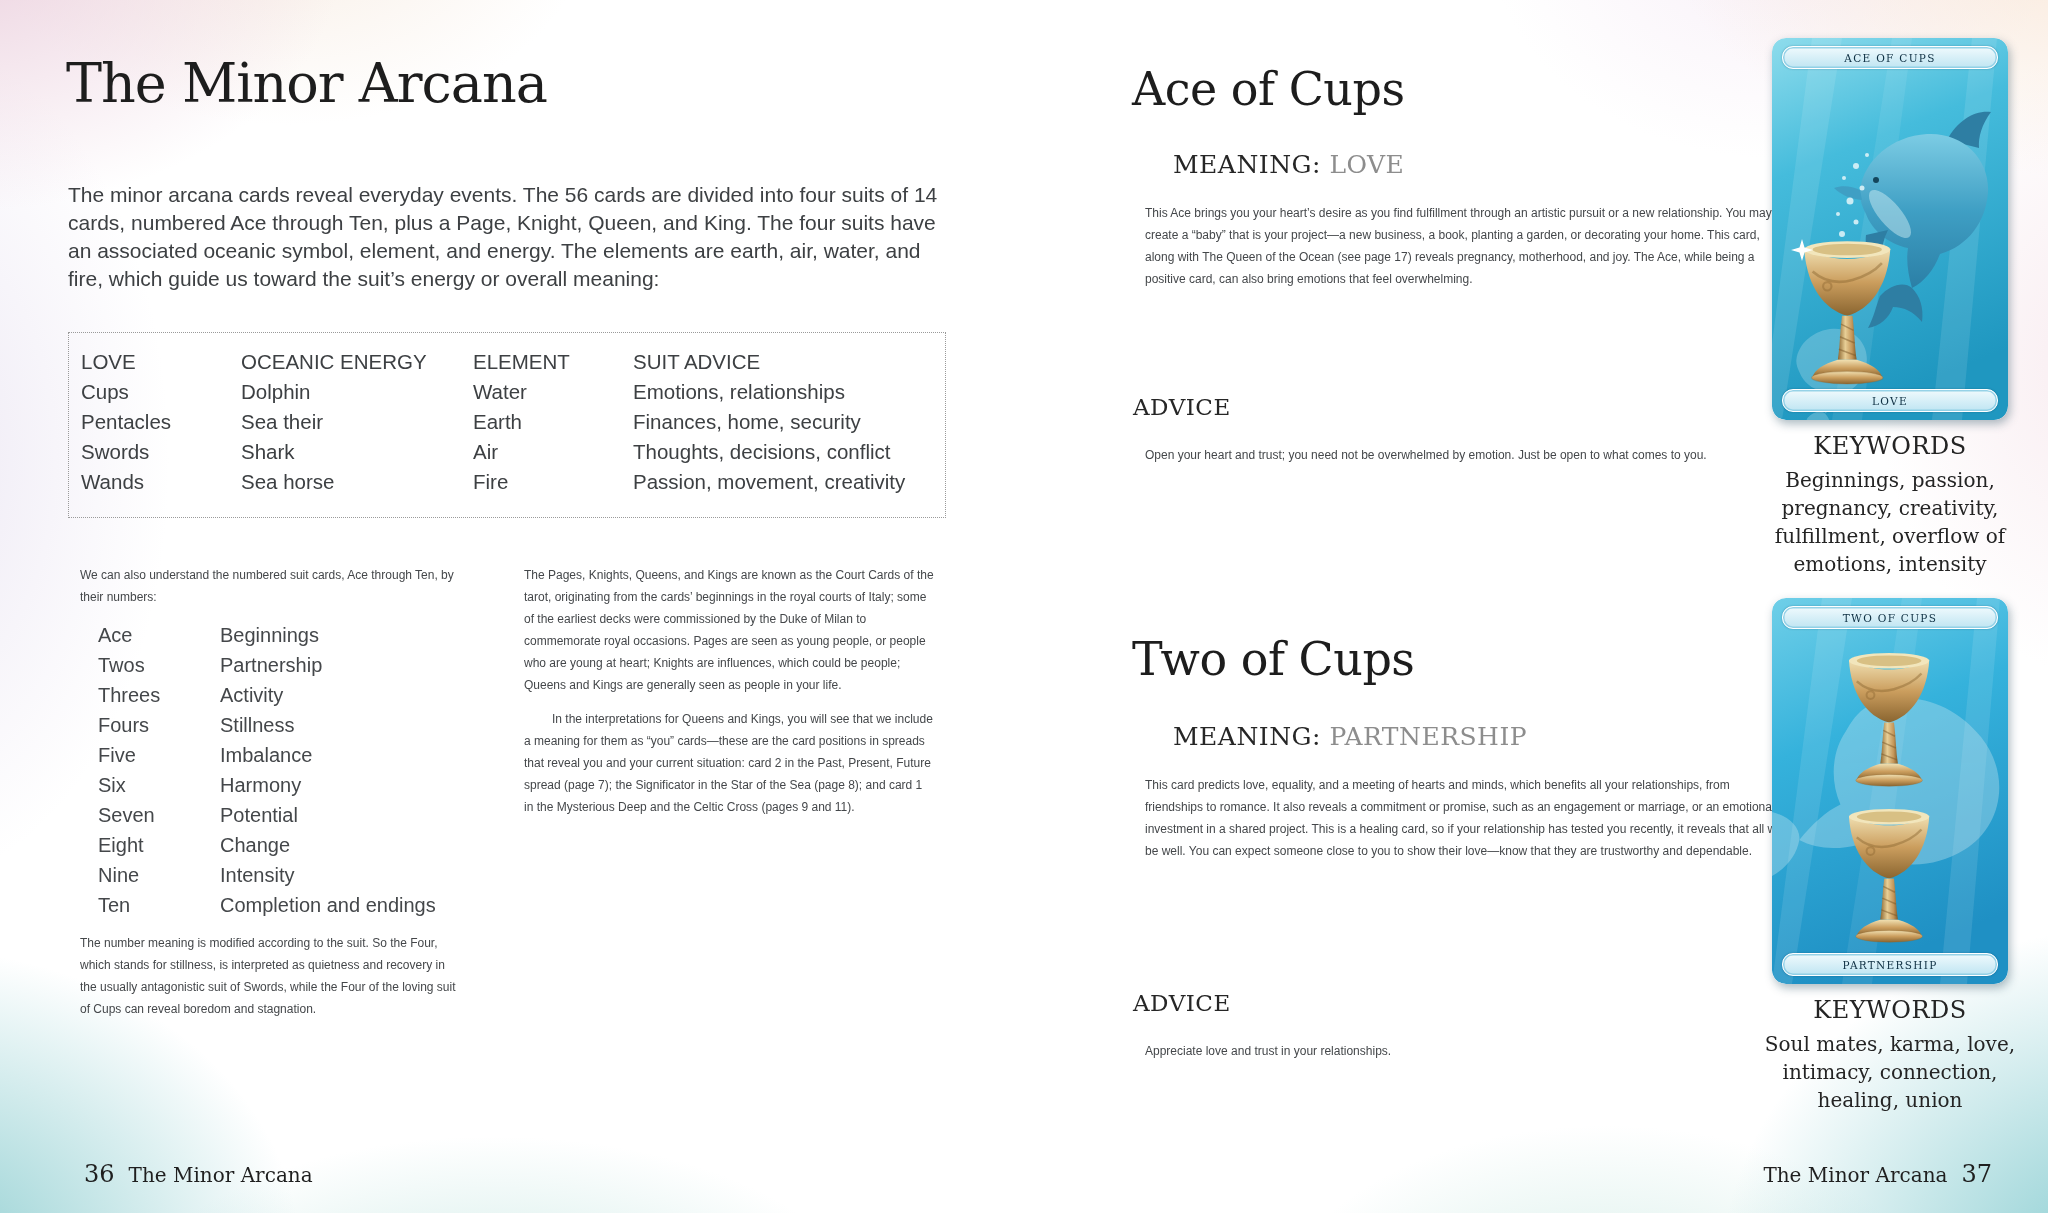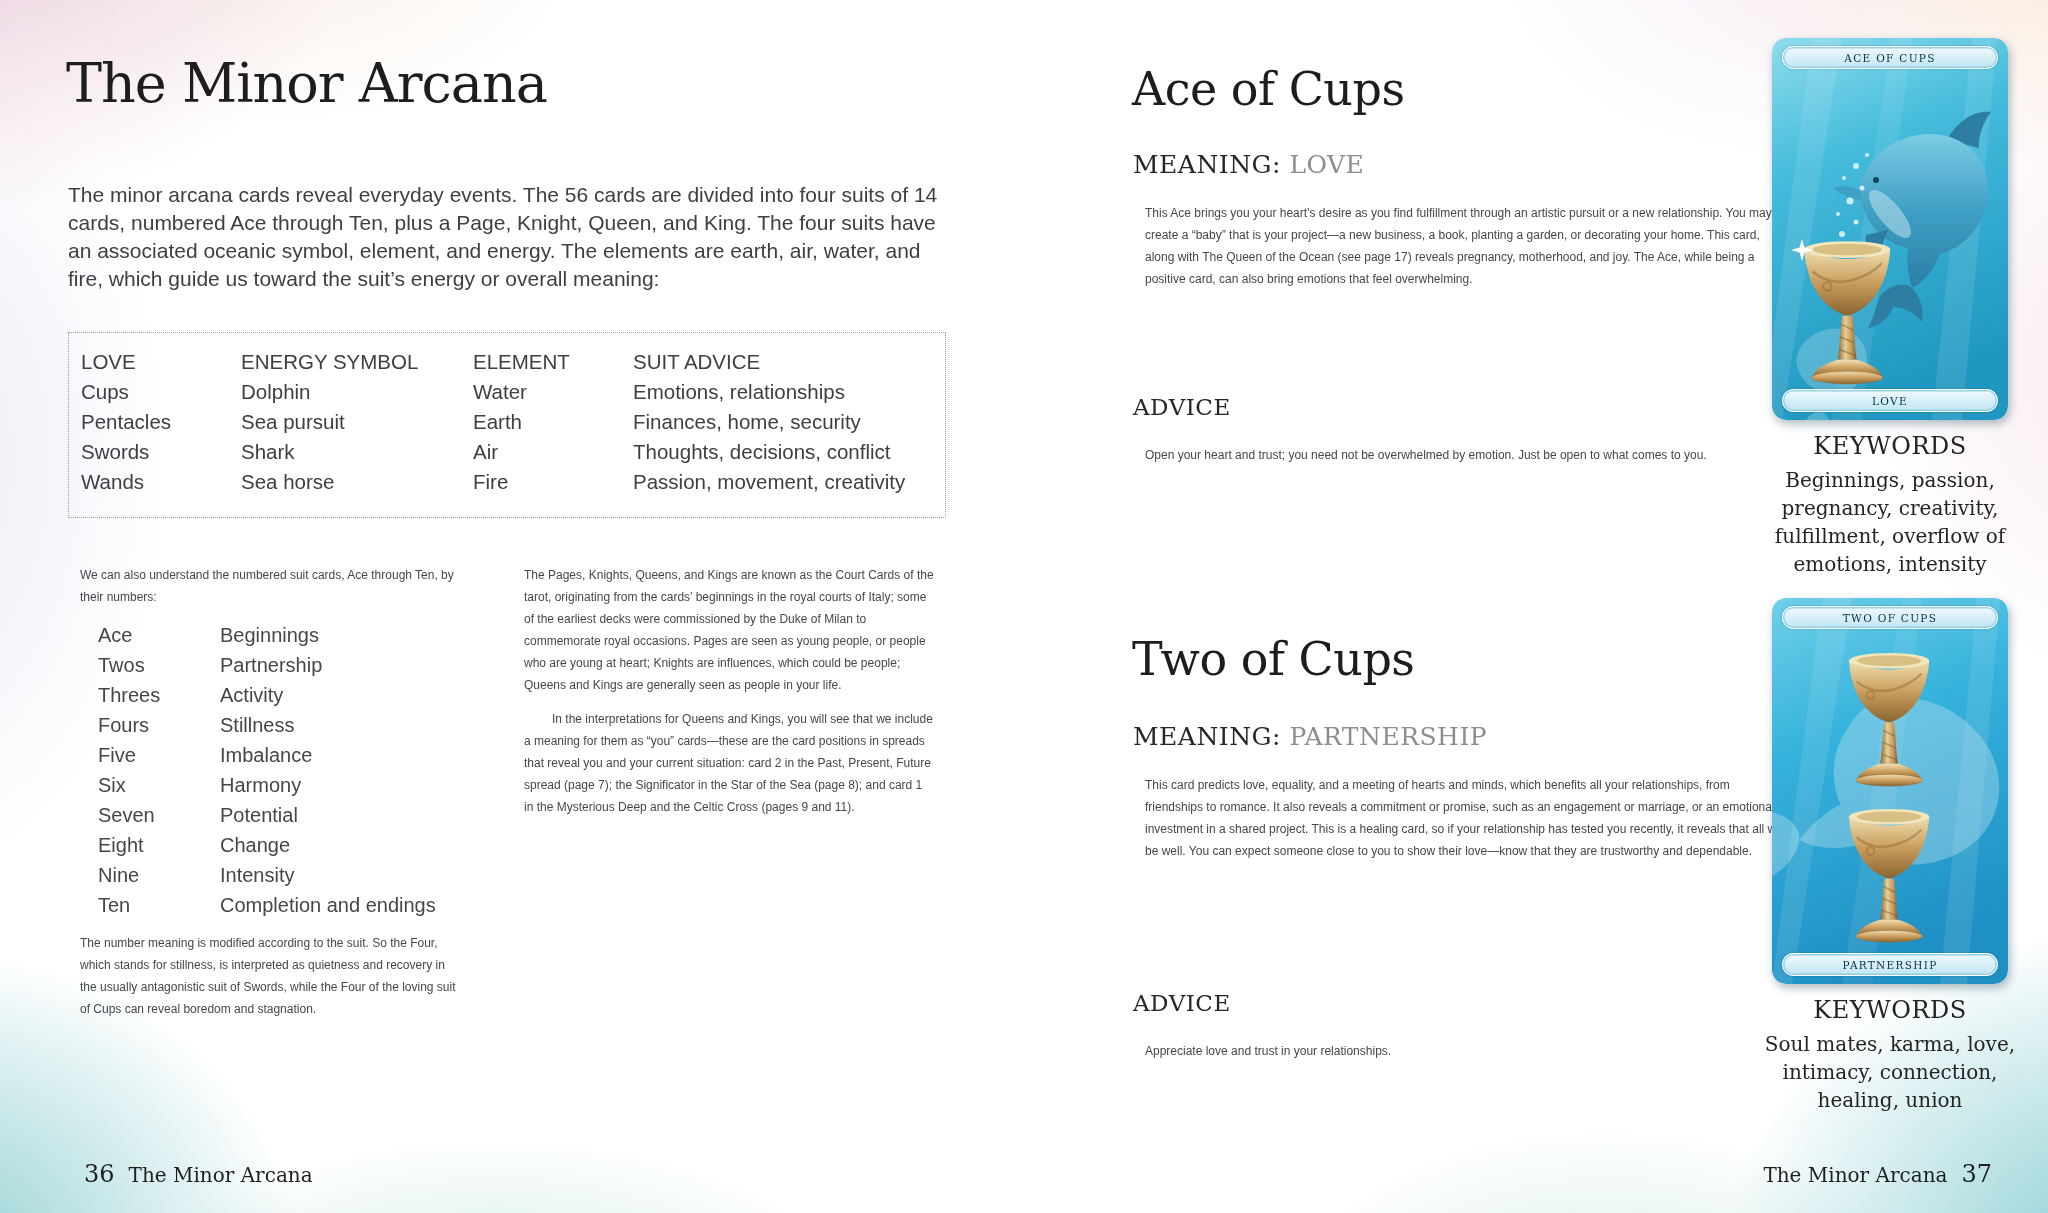--- a/index.html
+++ b/index.html
@@ -30,21 +30,21 @@
   .suit-table{
     width:878px;border:1.5px dotted #9a9a9a;box-sizing:border-box;
     padding:14px 0 20px 12px;font-size:20.5px;line-height:30px;color:#3d4043;
   }
   .suit-row{display:grid;grid-template-columns:160px 232px 160px auto;}
   
   .numlist{display:grid;grid-template-columns:122px auto;margin-left:30px;font-size:20px;line-height:30px;}
   .indent{text-indent:28px;}
   
   .meaning-line{font-family:"DejaVu Serif",serif;font-size:25px;letter-spacing:0.5px;}
-  .meaning-label{color:#262626;}
+  .meaning-label{color:#262626;margin-left:40px;}
   .meaning-value{color:#8d8d8d;}
   h3.advice-h{font-family:"DejaVu Serif",serif;font-size:23px;letter-spacing:0.5px;color:#262626;font-weight:400;margin:0;}
   
   .card{width:236px;border-radius:14px;box-shadow:2px 4px 10px rgba(20,60,80,0.35);}
   .card svg{display:block;border-radius:14px;}
   .banner{
     position:absolute;left:10px;right:10px;height:21px;border-radius:11px;
     background:linear-gradient(#f0fafd,#bfe5f2);
     border:1px solid #ffffff;
     box-shadow:inset 0 0 0 1.5px rgba(140,205,228,0.9),0 0 2px rgba(0,60,90,0.4);
@@ -66,33 +66,33 @@
 
 <div class="spread">
 
   <h1 class="abs display" style="left:66px;top:52px;">The Minor Arcana</h1>
 
   <p class="abs intro" style="left:68px;top:160px;">The minor arcana cards reveal everyday events. The 56 cards are divided into four suits of 14 cards, numbered Ace through Ten, plus a Page, Knight, Queen, and King. The four suits have an associated oceanic symbol, element, and energy. The elements are earth, air, water, and fire, which guide us toward the suit’s energy or overall meaning:</p>
 
   <div class="abs suit-table" style="left:68px;top:332px;">
     <div class="suit-row">
       <span>LOVE</span>
-      <span>ENERGY SYMBOL</span>
+      <span>OCEANIC ENERGY</span>
       <span>ELEMENT</span>
       <span>SUIT ADVICE</span>
     </div>
     <div class="suit-row">
       <span>Cups</span>
       <span>Dolphin</span>
       <span>Water</span>
       <span>Emotions, relationships</span>
     </div>
     <div class="suit-row">
       <span>Pentacles</span>
-      <span>Sea pursuit</span>
+      <span>Sea their</span>
       <span>Earth</span>
       <span>Finances, home, security</span>
     </div>
     <div class="suit-row">
       <span>Swords</span>
       <span>Shark</span>
       <span>Air</span>
       <span>Thoughts, decisions, conflict</span>
     </div>
     <div class="suit-row">

